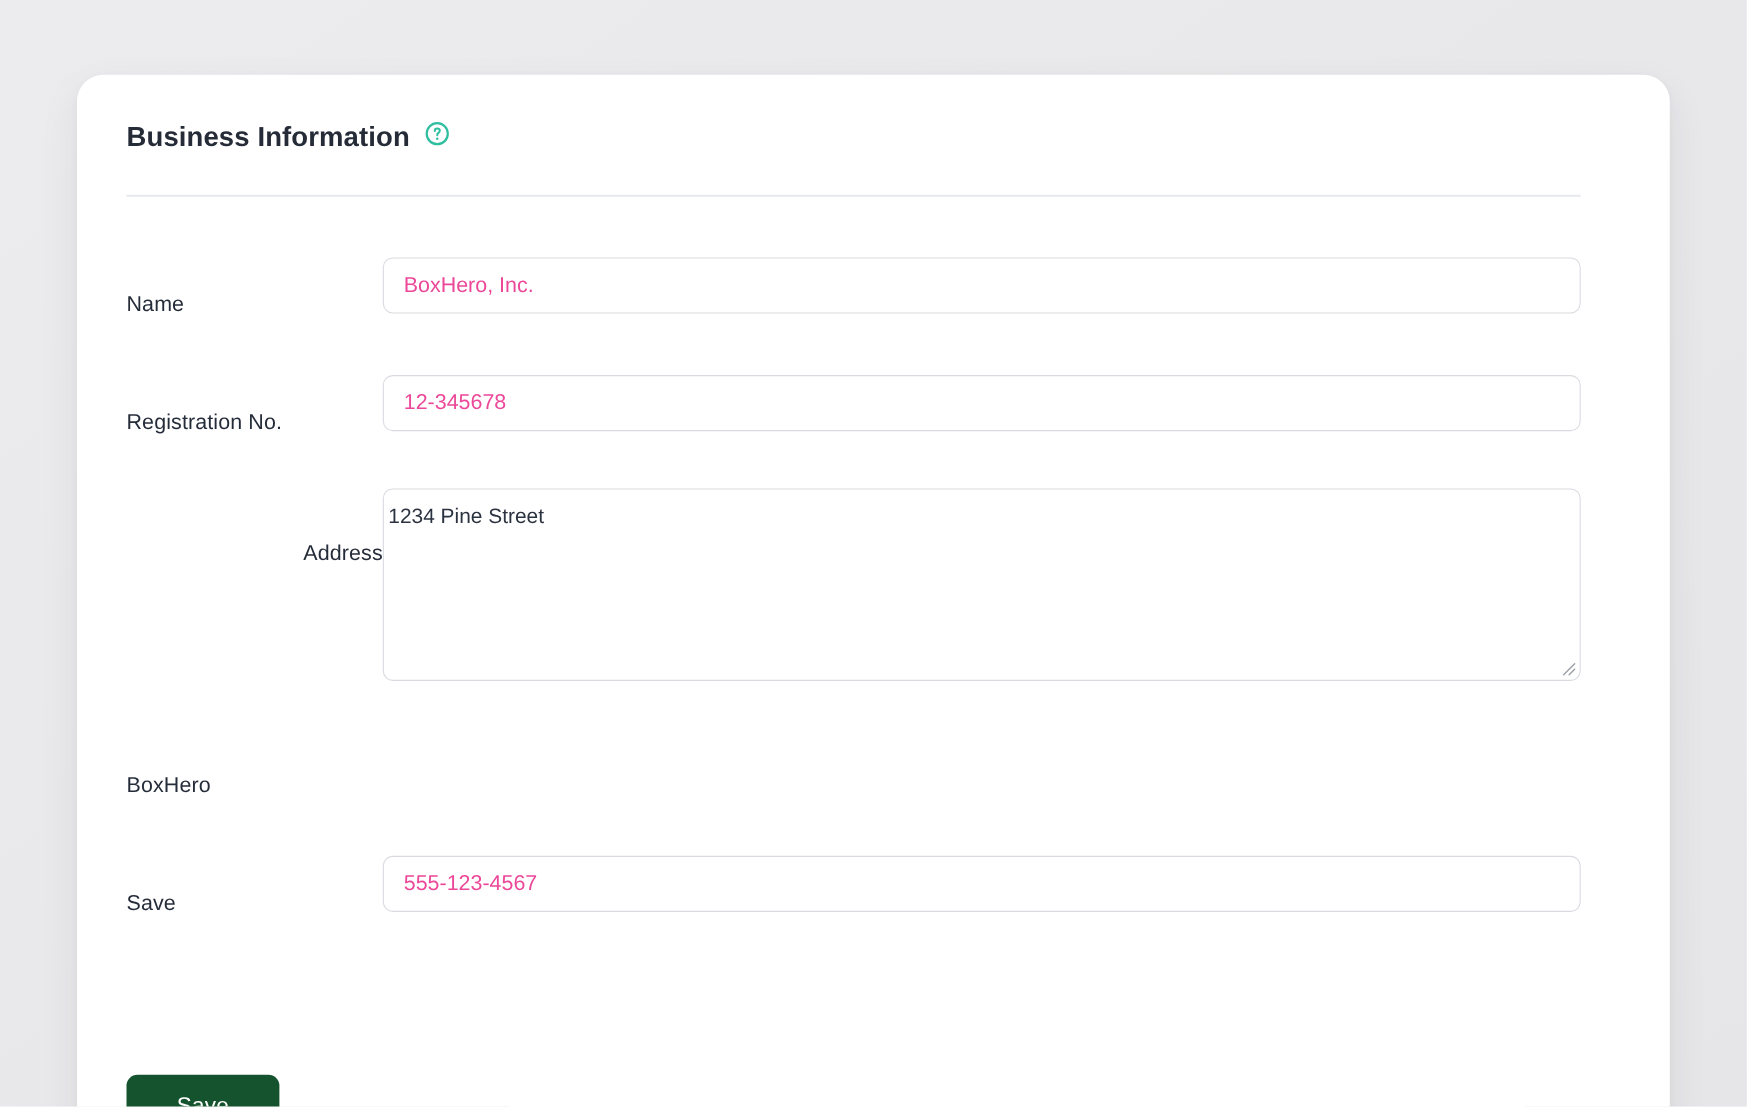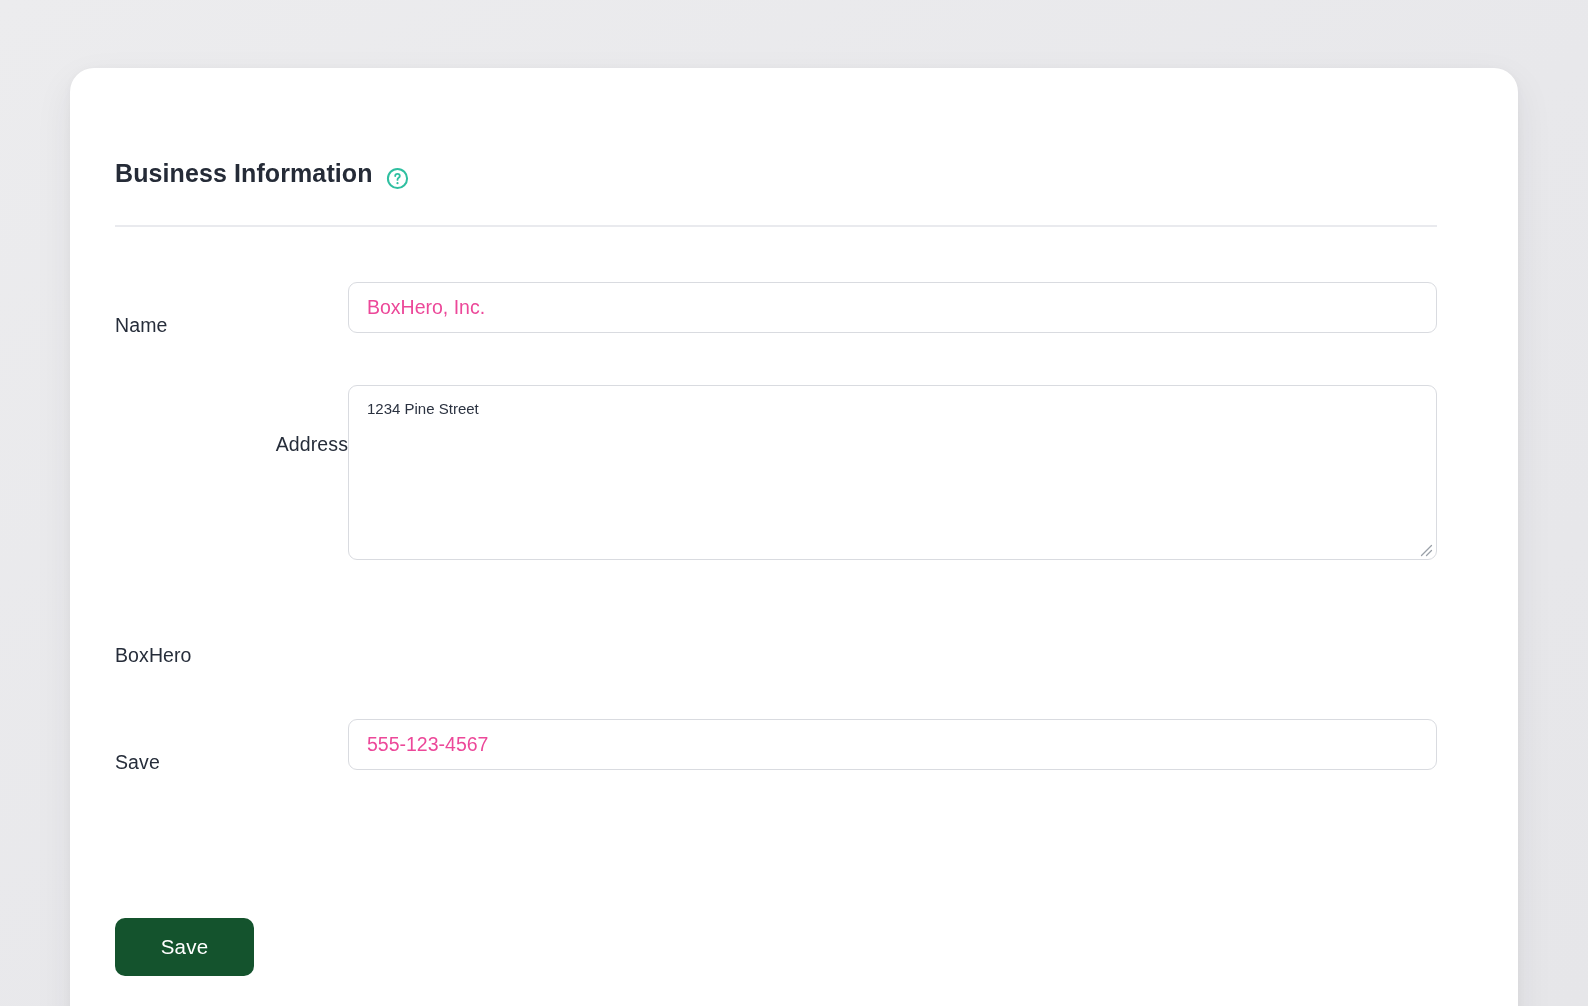--- a/index.html
+++ b/index.html
@@ -23,24 +23,23 @@
     width: 1448px;
     height: 1000px; 
     background: #ffffff;
     border-radius: 24px;
     box-shadow: 0 14px 38px rgba(40, 44, 63, 0.07), 0 2px 8px rgba(40, 44, 63, 0.04);
     padding: 40px 81px 0 45px;
   }
 
   .card-header {
     display: flex;
-    align-items: flex-end;
+    align-items: flex-start;
     gap: 13px;
     height: 34px;
-    margin-top: 48px;
   }
 
   .card-title {
     font-size: 25px;
     line-height: 34px;
     font-weight: 700;
     color: #252b37;
     letter-spacing: 0.1px;
   }
 
@@ -106,23 +105,23 @@
     width: 100%;
   }
 
   textarea.text-area {
     display: block;
     width: 100%;
     height: 175px;
     border: 1.5px solid #d9dbe0;
     border-radius: 9px;
     background: #ffffff;
-    padding: 12px 18px;
-    font-family: "Liberation Sans", "DejaVu Sans", sans-serif;
-    font-size: 15px;
+    padding: 12px 4px;
+    font-family: "Liberation Sans", "DejaVu Sans", sans-serif;
+    font-size: 19px;
     line-height: 1.4;
     color: #2b3240;
     outline: none;
     resize: none;
   }
 
   .resize-grip {
     position: absolute;
     right: 4px;
     bottom: 4px;
@@ -166,20 +165,26 @@
 
   <form>
 
     <div class="form-row">
       <label class="field-label">Name</label>
       <div class="field-control">
         <input class="text-input" type="text" value="BoxHero, Inc." style="">
       </div>
     </div>
 
+    <div class="form-row">
+      <label class="field-label">Registration No.</label>
+      <div class="field-control">
+        <input class="text-input" type="text" value="12-345678" style="">
+      </div>
+    </div>
 
     <div class="form-row textarea-row">
       <label class="field-label">Address</label>
       <div class="field-control">
         <div class="textarea-wrap">
           <textarea class="text-area" style="">1234 Pine Street</textarea>
           <span class="resize-grip">
             <svg width="13" height="13" viewBox="0 0 13 13" fill="none">
               <path d="M1.5 11.5 L11.5 1.5 M6.5 11.5 L11.5 6.5" stroke="#9aa0a8" stroke-width="1.3" stroke-linecap="round"></path>
             </svg>

